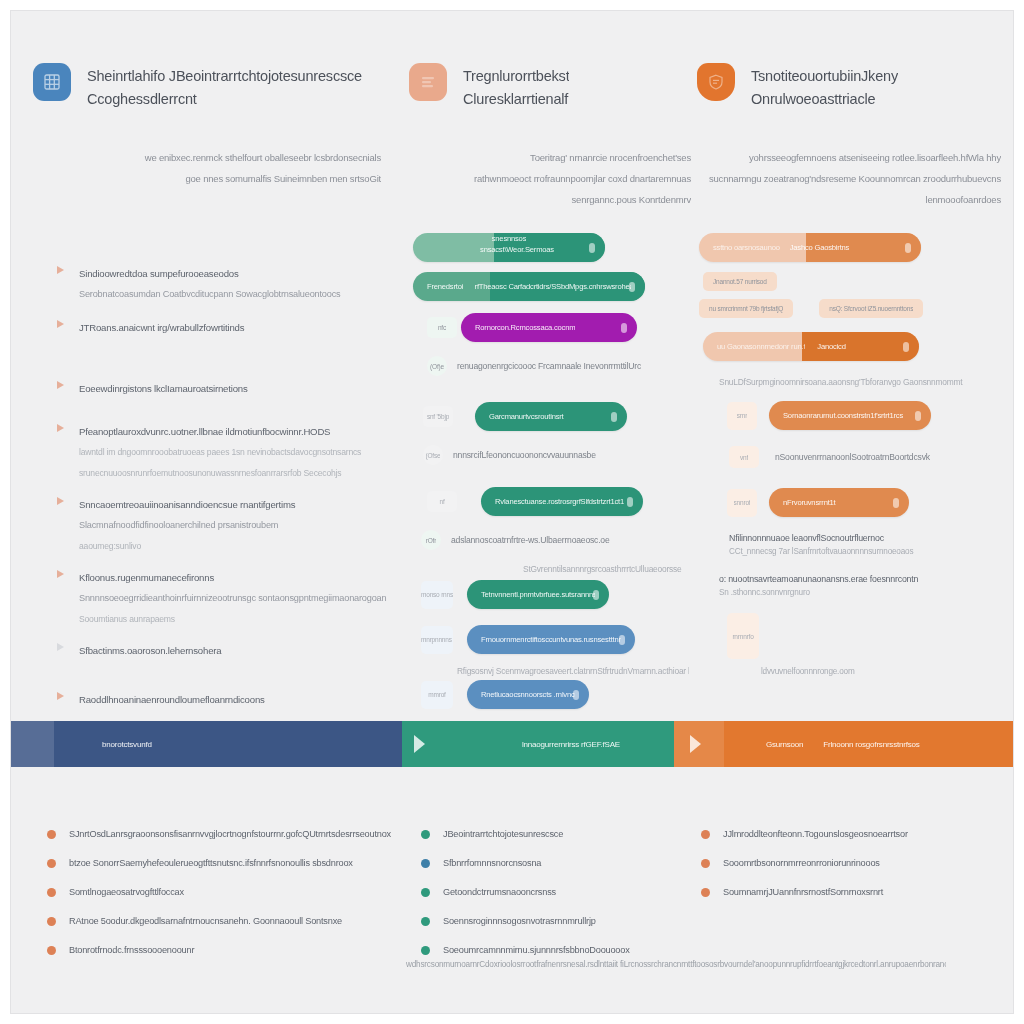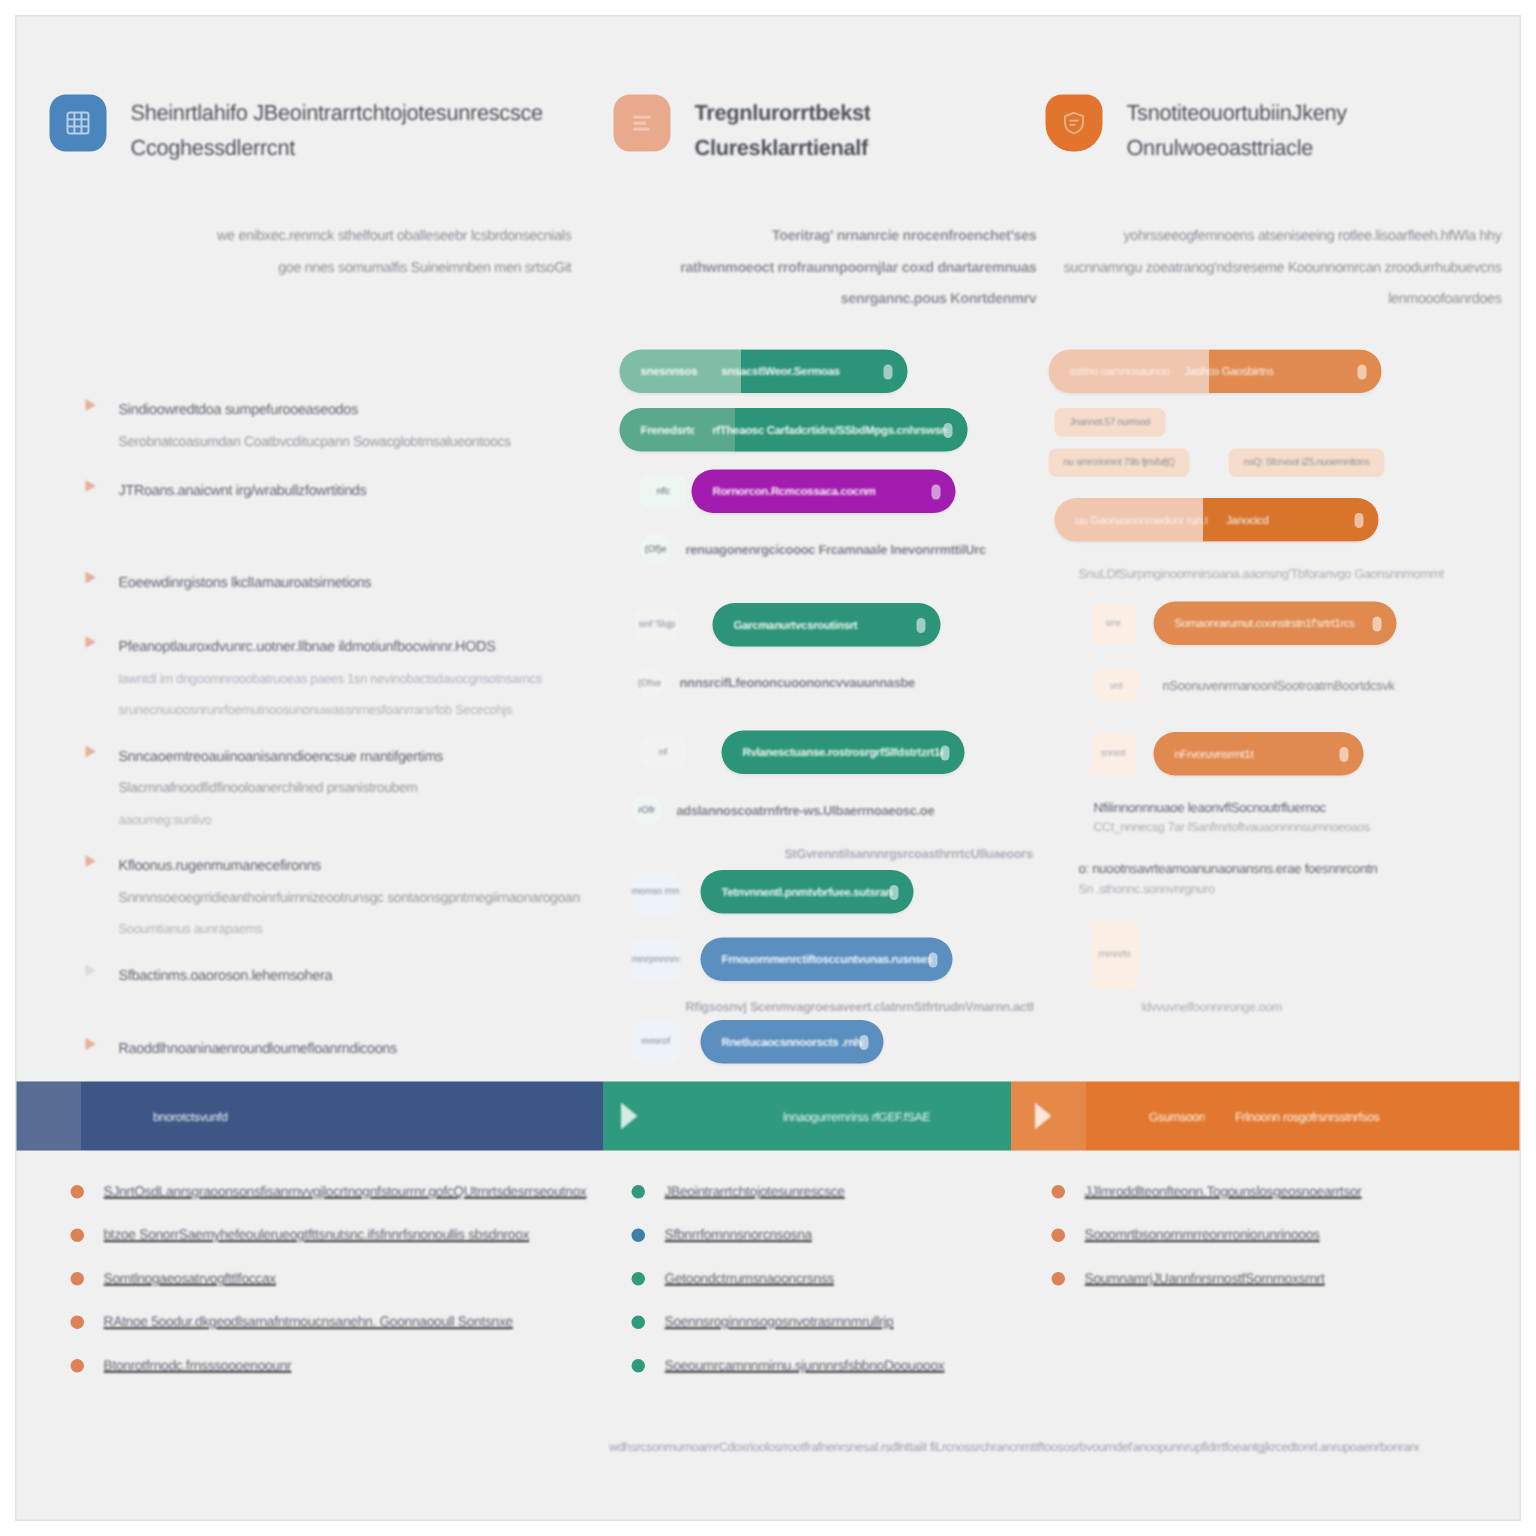--- a/index.html
+++ b/index.html
@@ -32,21 +32,21 @@
   .tx.soft{color:#8f939b;}
   .tx.faint{color:#a9adb4;}
   .tx.white{color:#ffffff;filter:blur(0.75px);opacity:.92;}
 
   
   .cols{
     position:absolute;left:0;top:0;width:100%;height:700px;
   }
   .col{position:absolute;top:0;height:700px;}
   .col-a{left:22px;width:360px;}
-  .col-b{left:398px;width:280px;font-weight:bold;}
+  .col-b{left:398px;width:280px;}
   .col-c{left:686px;width:300px;}
 
   .chead{position:absolute;top:52px;left:0;display:flex;align-items:flex-start;}
   .badge{
     width:38px;height:38px;border-radius:11px;
     flex:0 0 38px;
     display:flex;align-items:center;justify-content:center;
     filter:blur(.3px);
   }
   .badge.blue{background:#4a85bd;}
@@ -104,21 +104,21 @@
     width:6px;height:10px;border-radius:3px;
     background:rgba(255,255,255,.55);
     filter:blur(.5px);
   }
   .ptext{margin-left:6px;}
   .ptext .tx{font-size:8.6px;line-height:15px;color:#7e838b;}
 
   
   .g-dark{background:#2c9478;}
   .g-mid{background:#5aa98c;}
-  .g-soft{background:#7fbda4;}
+  .g-soft{background:#7fbda4;flex-direction:column;}
   .b-mid{background:#5b8fc0;}
   .o-dark{background:#d9742c;}
   .o-mid{background:#e08a4f;}
   .o-soft{background:#a21caf;}
   .o-pale{background:#f0c7ae;}
   .o-vpale{background:#f6dcca;}
   .g-chip{background:#eef6f2;}
   .o-chip{background:#fbeee5;}
   .b-chip{background:#eef3f9;}
   .n-chip{background:#f2f2f3;}
@@ -150,21 +150,21 @@
     position:absolute;left:12px;top:50%;transform:translateY(-50%);
     width:0;height:0;
     border-left:11px solid rgba(255,255,255,.8);
     border-top:9px solid transparent;
     border-bottom:9px solid transparent;
     filter:blur(.7px);
   }
   .seg .slab{margin-left:70px;display:flex;gap:20px;}
 
   
-  .bot{position:absolute;top:776px;height:180px;text-decoration:underline;}
+  .bot{position:absolute;top:816px;height:180px;}
   .bot-a{left:36px;width:370px;}
   .bot-b{left:410px;width:270px;}
   .bot-c{left:690px;width:300px;}
   .dotrow{position:relative;margin-bottom:15px;}
   .dot{
     position:absolute;left:0;top:3px;
     width:9px;height:9px;border-radius:50%;
     filter:blur(.5px);
   }
   .dot.orange{background:#dd8156;}

